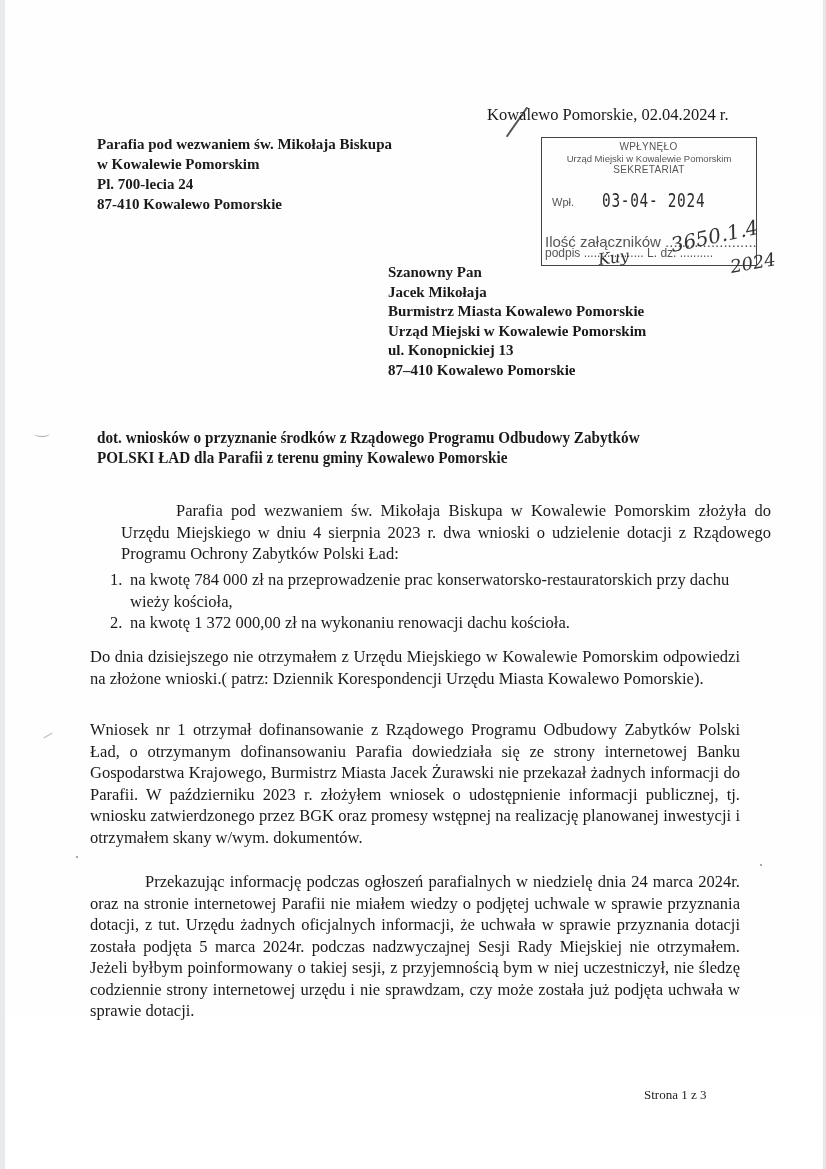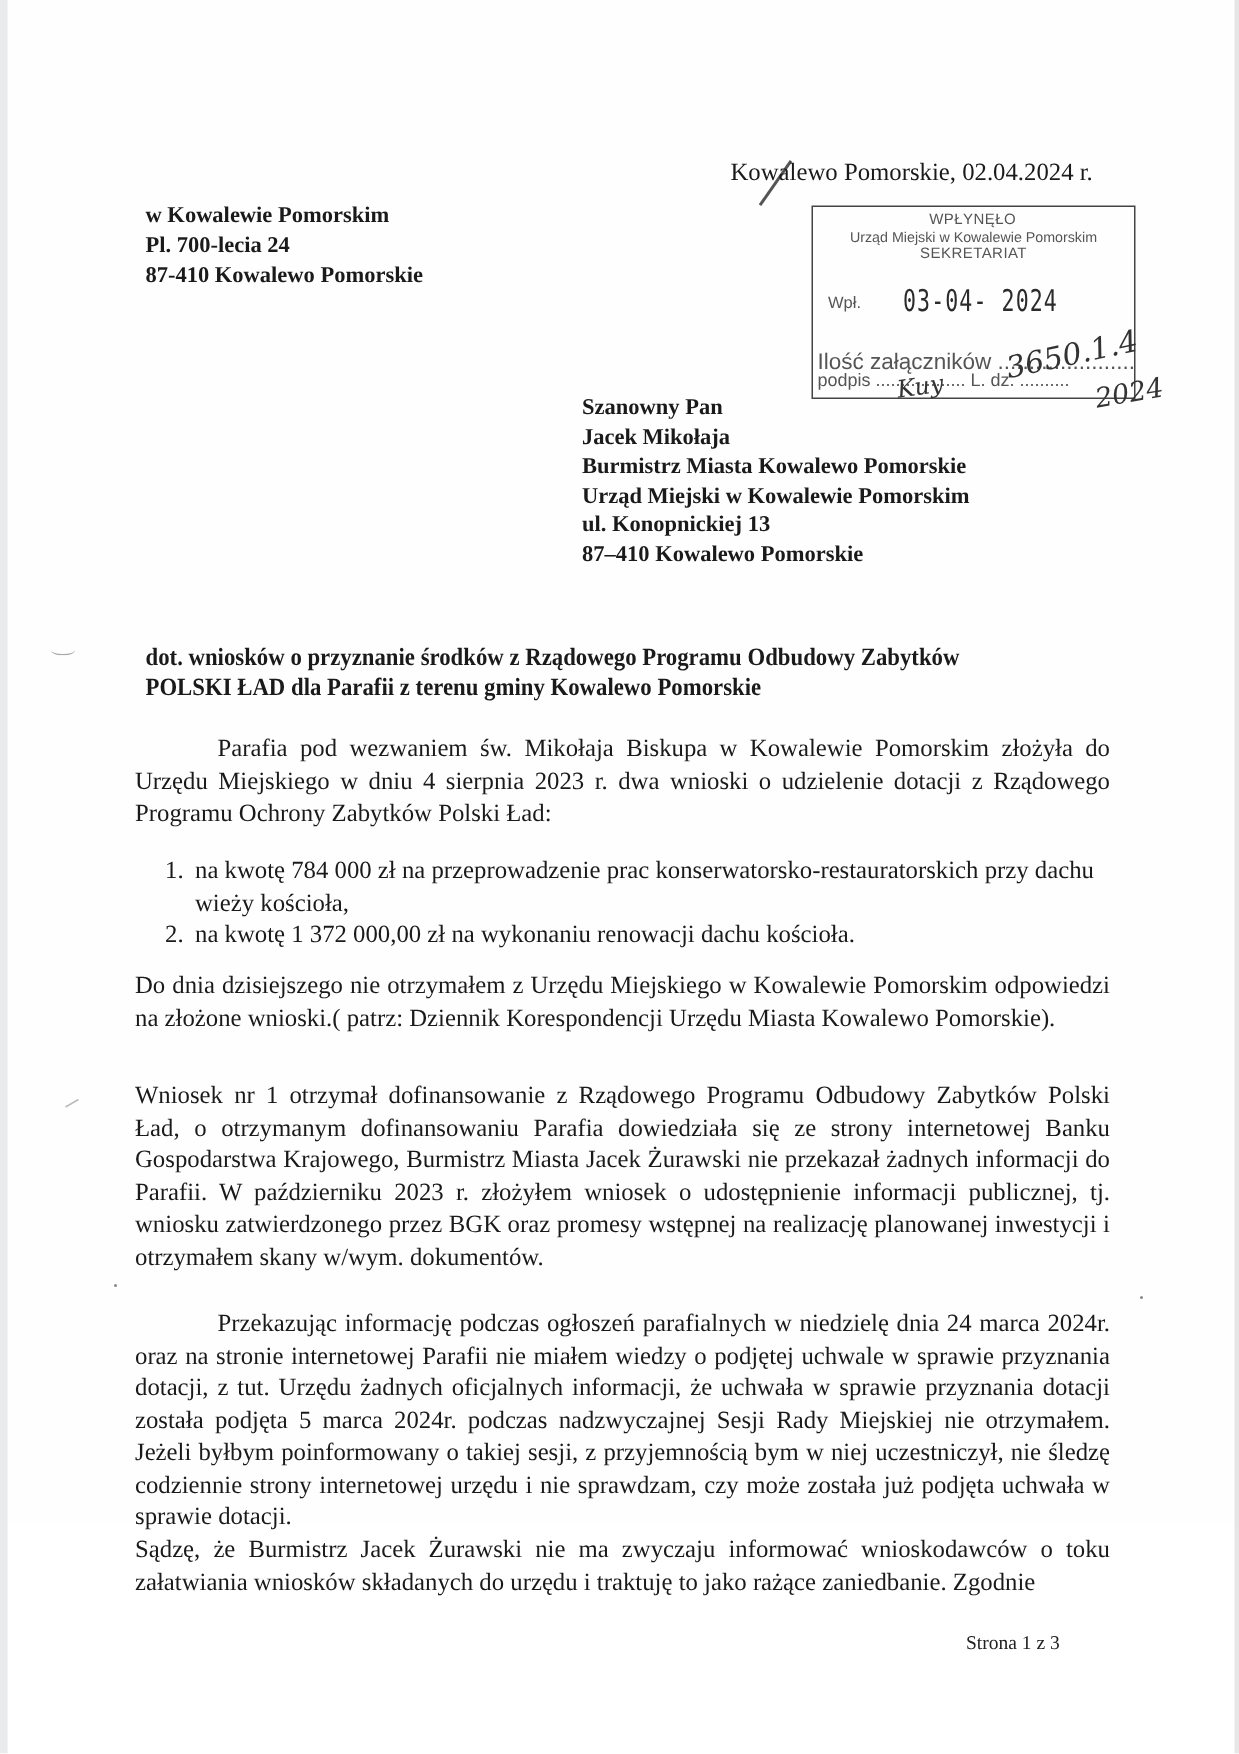--- a/index.html
+++ b/index.html
@@ -36,21 +36,21 @@
   .hw-sig { left: 598px; top: 248px; font-size: 16px; transform: rotate(-8deg); }
   .pen-stroke { position: absolute; left: 516px; top: 104px; width: 2px; height: 36px; background: #555; transform: rotate(35deg); }
 
   .recipient { position: absolute; left: 388px; top: 263px; font-weight: bold; font-size: 15px; line-height: 19.5px; }
 
   .subject { position: absolute; left: 97px; top: 428px; font-weight: bold; font-size: 16.5px; line-height: 20px; width: 680px; transform: scaleX(0.92); transform-origin: left; }
 
   .body-text { font-size: 16.5px; line-height: 21.5px; }
   .para { position: absolute; left: 90px; width: 650px; text-align: justify; }
   .para .indent { display: inline-block; width: 55px; }
-  .p1 { top: 488px; }
+  .p1 { top: 500px; margin-left: 31px; }
   .list { position: absolute; left: 110px; top: 569px; width: 630px; }
   .list .item { position: relative; padding-left: 20px; text-align: left; }
   .list .num { position: absolute; left: 0; top: 0; }
   .p2 { top: 646px; }
   .p3 { top: 719px; }
   .p4 { top: 871px; }
   .p5 { top: 1022px; }
 
   .page-num { position: absolute; left: 644px; top: 1087px; font-family: Liberation Serif, serif; font-size: 13px; color: #222; text-align: center; }
 
@@ -62,20 +62,21 @@
 <body>
 
 <div class="page">
   <div class="edge-left"></div>
   <div class="edge-right"></div>
 
   <div class="pen-stroke"></div>
   <div class="place-date">Kowalewo Pomorskie, 02.04.2024 r.</div>
 
   <div class="sender">
+    <div>Parafia pod wezwaniem św. Mikołaja Biskupa</div>
     <div>w Kowalewie Pomorskim</div>
     <div>Pl. 700-lecia 24</div>
     <div>87-410 Kowalewo Pomorskie</div>
   </div>
 
   <div class="stamp">
     <div class="l1">WPŁYNĘŁO</div>
     <div class="l2">Urząd Miejski w Kowalewie Pomorskim</div>
     <div class="l3">SEKRETARIAT</div>
     <div class="wpl-label">Wpł.</div>
@@ -115,19 +116,18 @@
     </div>
   </div>
 
   <div class="para p2 body-text">Do dnia dzisiejszego nie otrzymałem  z Urzędu Miejskiego w Kowalewie Pomorskim odpowiedzi na złożone wnioski.( patrz: Dziennik Korespondencji Urzędu Miasta Kowalewo Pomorskie).</div>
 
   <div class="mark2"></div>
   <div class="para p3 body-text">Wniosek nr 1 otrzymał dofinansowanie z  Rządowego Programu Odbudowy Zabytków Polski Ład, o otrzymanym dofinansowaniu Parafia dowiedziała się ze strony internetowej Banku Gospodarstwa Krajowego, Burmistrz Miasta Jacek Żurawski nie przekazał żadnych informacji do Parafii.    W październiku 2023 r. złożyłem wniosek o udostępnienie informacji publicznej, tj. wniosku zatwierdzonego przez BGK oraz promesy wstępnej na realizację planowanej inwestycji i otrzymałem skany w/wym. dokumentów.</div>
 
   <div class="para p4 body-text"><span class="indent"></span><span>Przekazując informację podczas ogłoszeń parafialnych w niedzielę dnia 24 marca 2024r. oraz na stronie internetowej Parafii  nie miałem wiedzy o podjętej uchwale w sprawie przyznania dotacji, z tut. Urzędu żadnych oficjalnych informacji, że uchwała w sprawie przyznania dotacji została podjęta 5 marca 2024r. podczas nadzwyczajnej Sesji Rady Miejskiej nie otrzymałem. Jeżeli byłbym poinformowany  o takiej sesji, z przyjemnością bym w niej uczestniczył, nie śledzę codziennie strony internetowej urzędu i nie sprawdzam, czy może została już podjęta uchwała w sprawie dotacji.</span></div>
 
-  <div class="para p5 body-text">Sądzę, że Burmistrz Jacek Żurawski nie ma zwyczaju informować wnioskodawców o toku załatwiania wniosków składanych do urzędu i traktuję to jako rażące zaniedbanie. Zgodnie</div>
 
   <div class="page-num">Strona 1 z 3</div>
 
   <div class="speck" style="left:76px;top:856px;width:2px;height:2px;"></div>
   <div class="speck" style="left:760px;top:864px;width:2px;height:2px;"></div>
 </div>
 
 </body></html>

